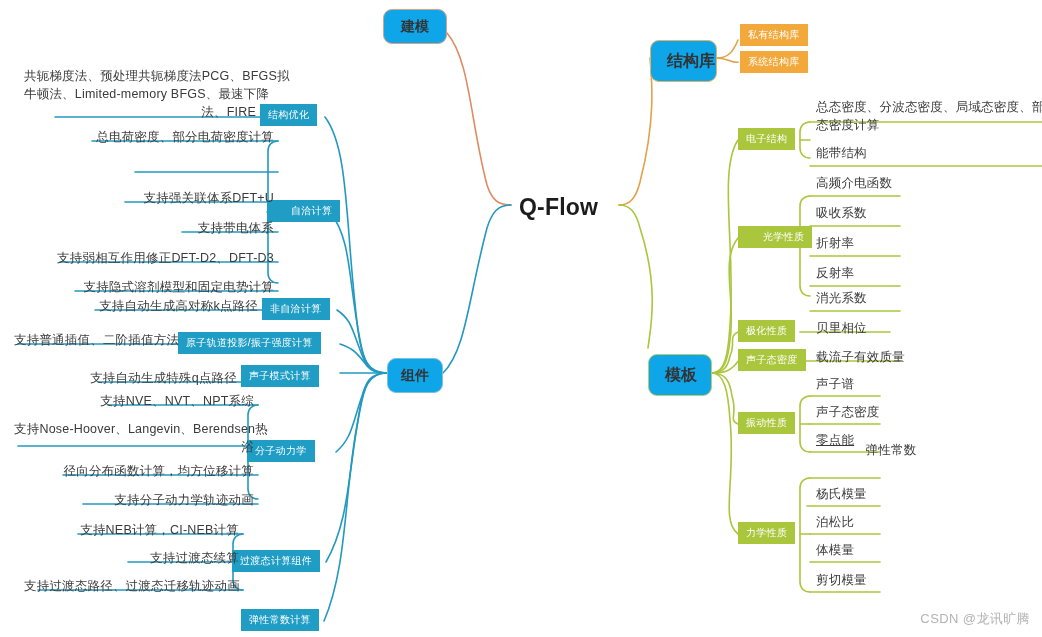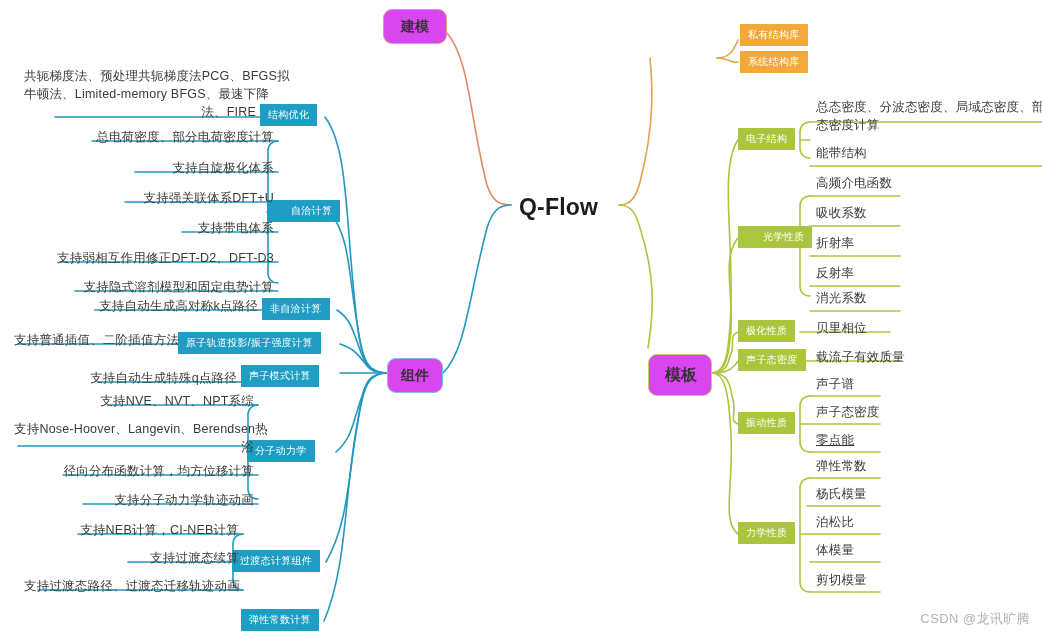--- a/index.html
+++ b/index.html
@@ -31,21 +31,21 @@
   .root {
     font-size: 23px;
     font-weight: bold;
     color: #1c1c1c;
     letter-spacing: .2px;
   }
   
   .boxnode {
     border: 1.6px solid #999;
     border-radius: 9px;
-    background: #d946ef;
+    background: #0ea5e9;
     font-size: 14px;
     font-weight: bold;
     color: #333;
     padding: 7px 13px 8px;
     text-align: center;
   }
   .boxnode.orange { border-color: #e0a080; }
   .boxnode.blue   { border-color: #7fc0d8; }
   .boxnode.amber  { border-color: #e3b466; }
   .boxnode.green  { border-color: #b9cf63; }
@@ -180,20 +180,21 @@
       <path d="M810 592 L 880 592" stroke="#aac63c"></path>
     </g>
   </svg>
 
   <div class="node root" style="left:519px; top:192px;">Q-Flow</div>
 
   <div class="node boxnode orange" style="left:383px; top:9px; width:64px;">建模</div>
 
   <div class="node boxnode blue" style="left:387px; top:358px; width:56px;">组件</div>
 
+  <div class="node boxnode amber big" style="left:650px; top:40px; width:67px;">结构库</div>
 
   <div class="node boxnode green big" style="left:648px; top:354px; width:64px;">模板</div>
 
   <div class="node tag teal" style="left:260px; top:104px;">结构优化</div>
 
   <div class="node tag teal" style="left:267px; top:200px;padding-left:24px;">自洽计算</div>
 
   <div class="node tag teal" style="left:262px; top:298px;">非自洽计算</div>
 
   <div class="node tag teal" style="left:178px; top:332px;">原子轨道投影/振子强度计算</div>
@@ -205,21 +206,20 @@
   <div class="node tag teal" style="left:232px; top:550px;">过渡态计算组件</div>
 
   <div class="node tag teal" style="left:241px; top:609px;">弹性常数计算</div>
 
   <div class="node leaf multi w-left" style="left:24px; top:68px; width:232px;">共轭梯度法、预处理共轭梯度法PCG、BFGS拟
 牛顿法、Limited-memory BFGS、最速下降
 法、FIRE</div>
 
   <div class="node leaf w-left" style="left:60px; top:129px; width:214px;">总电荷密度、部分电荷密度计算</div>
 
-  <div class="node leaf w-left" style="left:100px; top:160px; width:174px;">支持自旋极化体系</div>
 
   <div class="node leaf w-left" style="left:90px; top:190px; width:184px;">支持强关联体系DFT+U</div>
 
   <div class="node leaf w-left" style="left:150px; top:220px; width:124px;">支持带电体系</div>
 
   <div class="node leaf w-left" style="left:30px; top:250px; width:244px;">支持弱相互作用修正DFT-D2、DFT-D3</div>
 
   <div class="node leaf w-left" style="left:46px; top:279px; width:228px;">支持隐式溶剂模型和固定电势计算</div>
 
   <div class="node leaf w-left" style="left:70px; top:298px; width:188px;">支持自动生成高对称k点路径</div>
@@ -277,21 +277,21 @@
   <div class="node leaf w-right" style="left:816px; top:320px; width:160px;">贝里相位</div>
 
   <div class="node leaf w-right" style="left:816px; top:349px; width:180px;">载流子有效质量</div>
 
   <div class="node leaf w-right" style="left:816px; top:376px; width:150px;">声子谱</div>
 
   <div class="node leaf w-right" style="left:816px; top:404px; width:150px;">声子态密度</div>
 
   <div class="node leaf w-right" style="left:816px; top:432px; width:150px;text-decoration:underline;">零点能</div>
 
-  <div class="node leaf w-right" style="left:816px; top:458px; width:150px;">弹性常数</div>
+  <div class="node leaf w-right" style="left:816px; top:442px; width:150px;text-align:center;">弹性常数</div>
 
   <div class="node leaf w-right" style="left:816px; top:486px; width:150px;">杨氏模量</div>
 
   <div class="node leaf w-right" style="left:816px; top:514px; width:150px;">泊松比</div>
 
   <div class="node leaf w-right" style="left:816px; top:542px; width:150px;">体模量</div>
 
   <div class="node leaf w-right" style="left:816px; top:572px; width:150px;">剪切模量</div>
 
   <div class="watermark">CSDN @龙讯旷腾</div>

